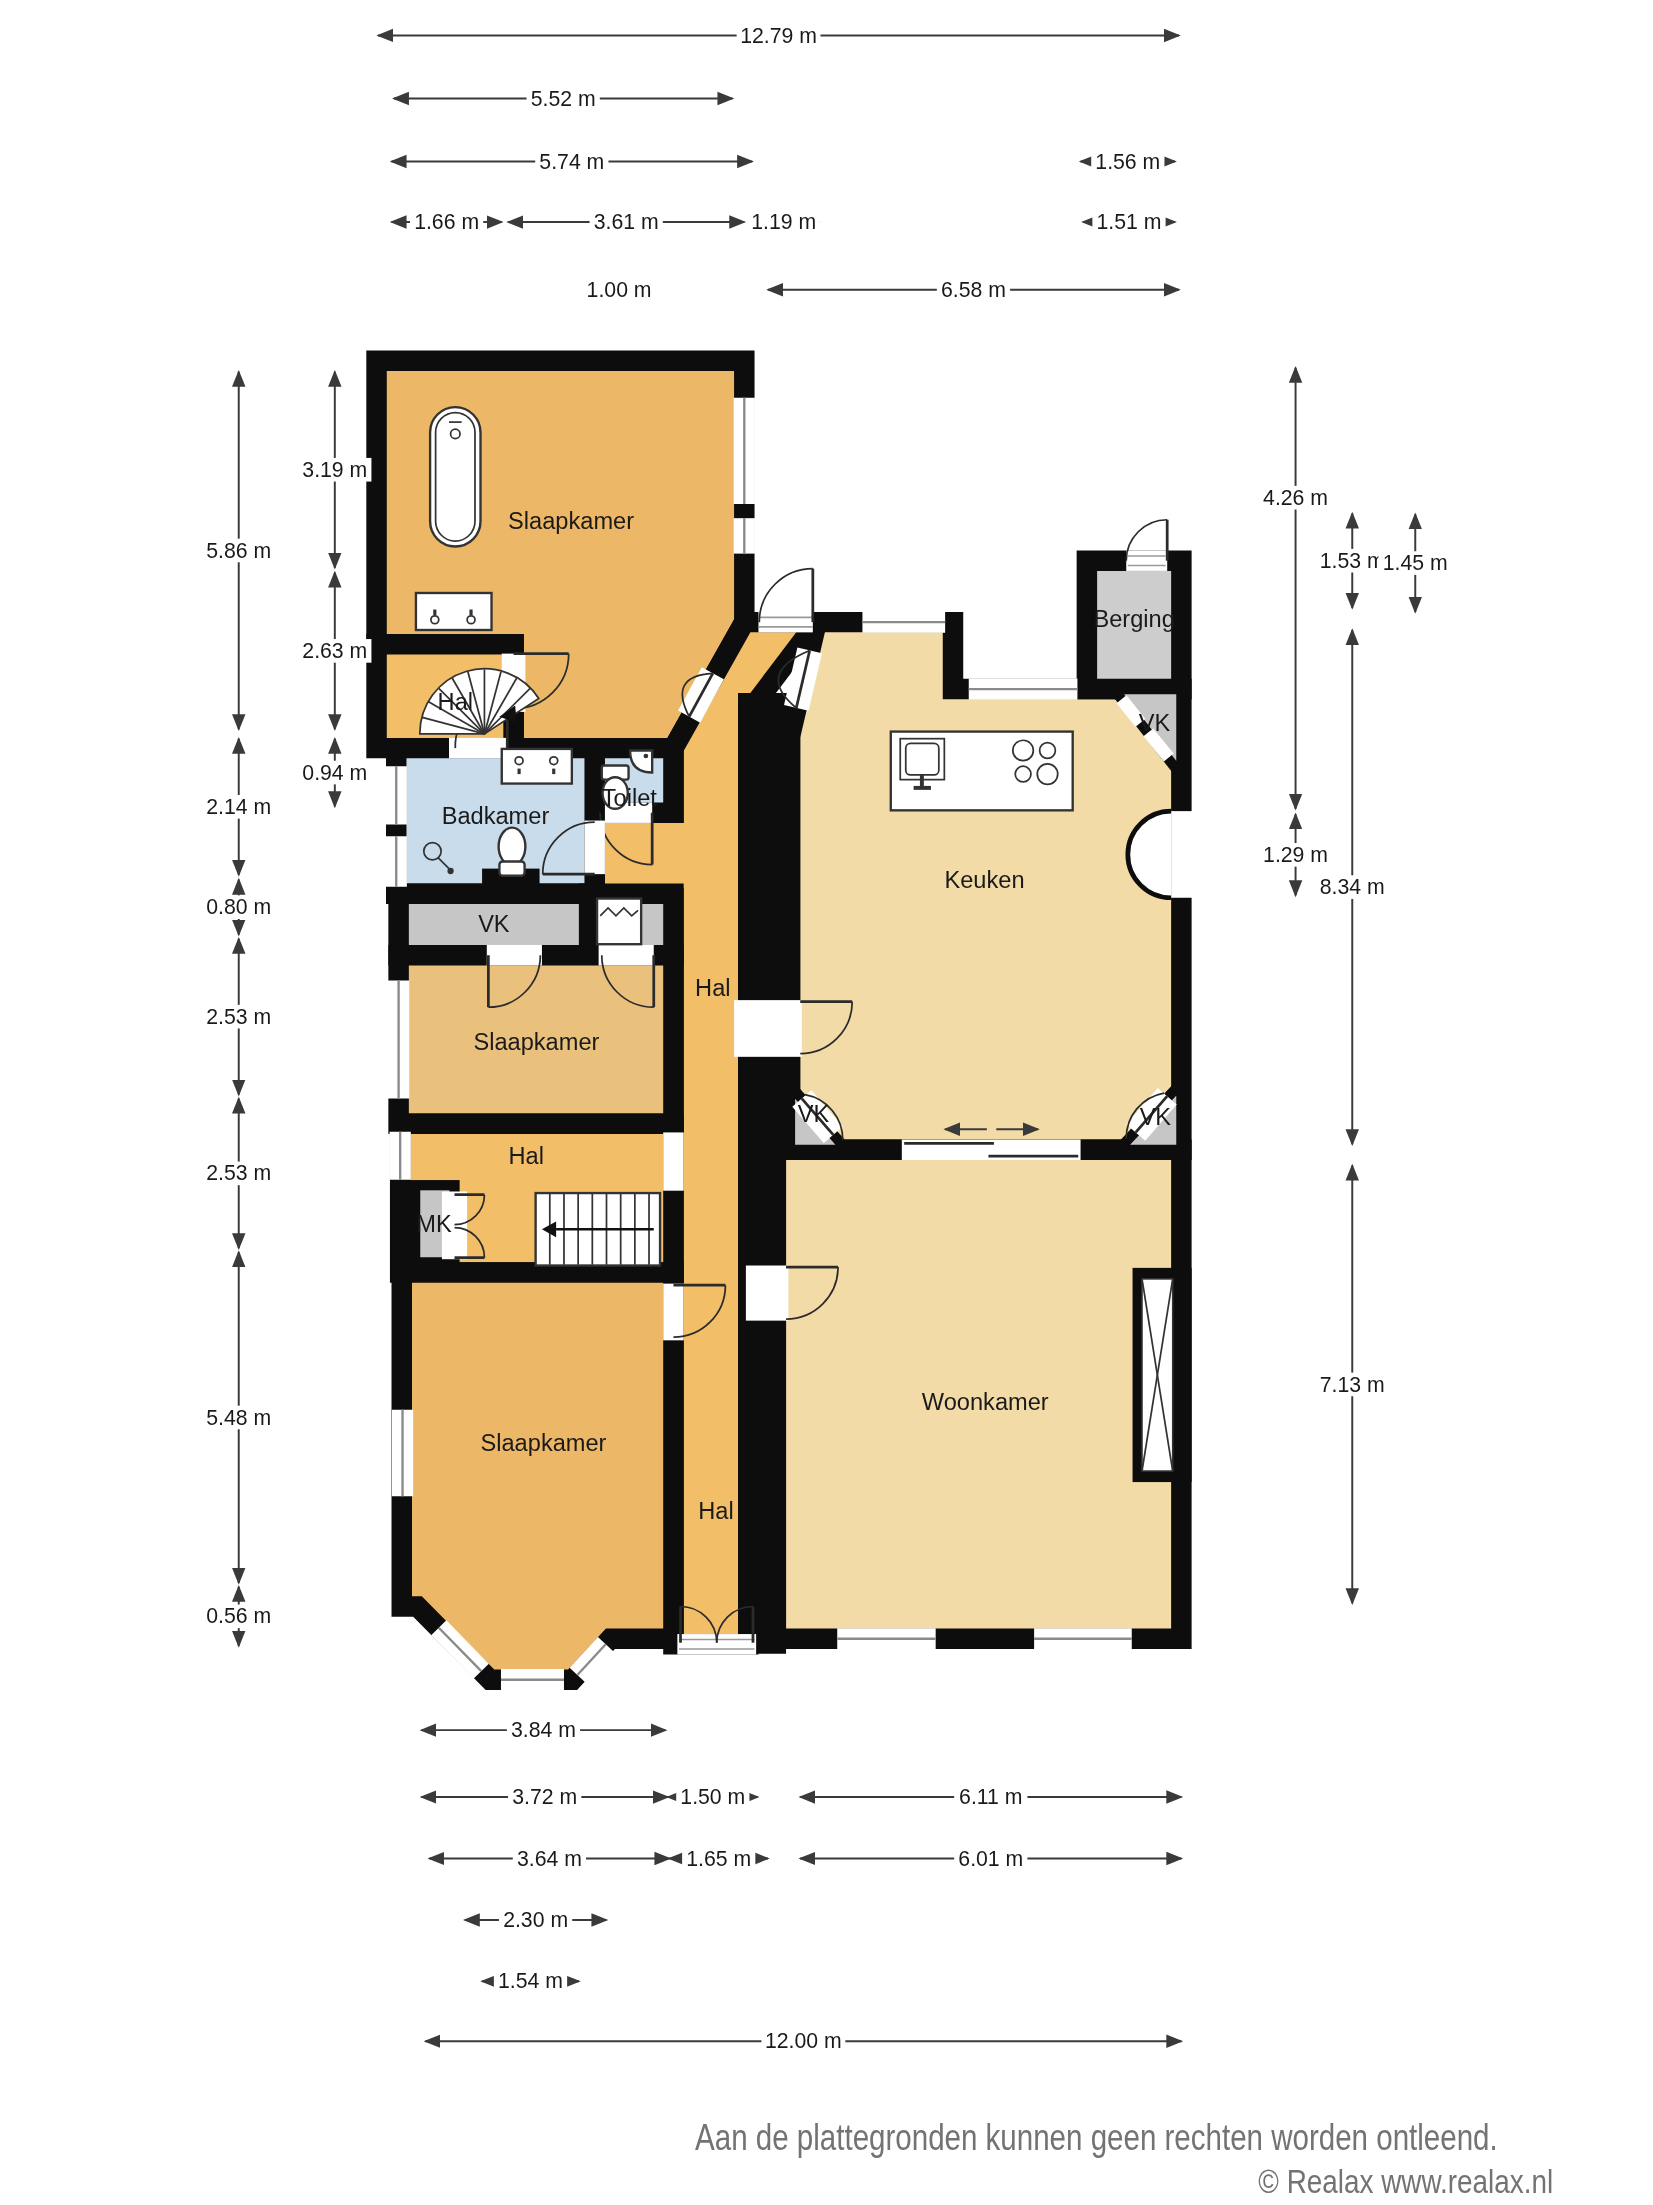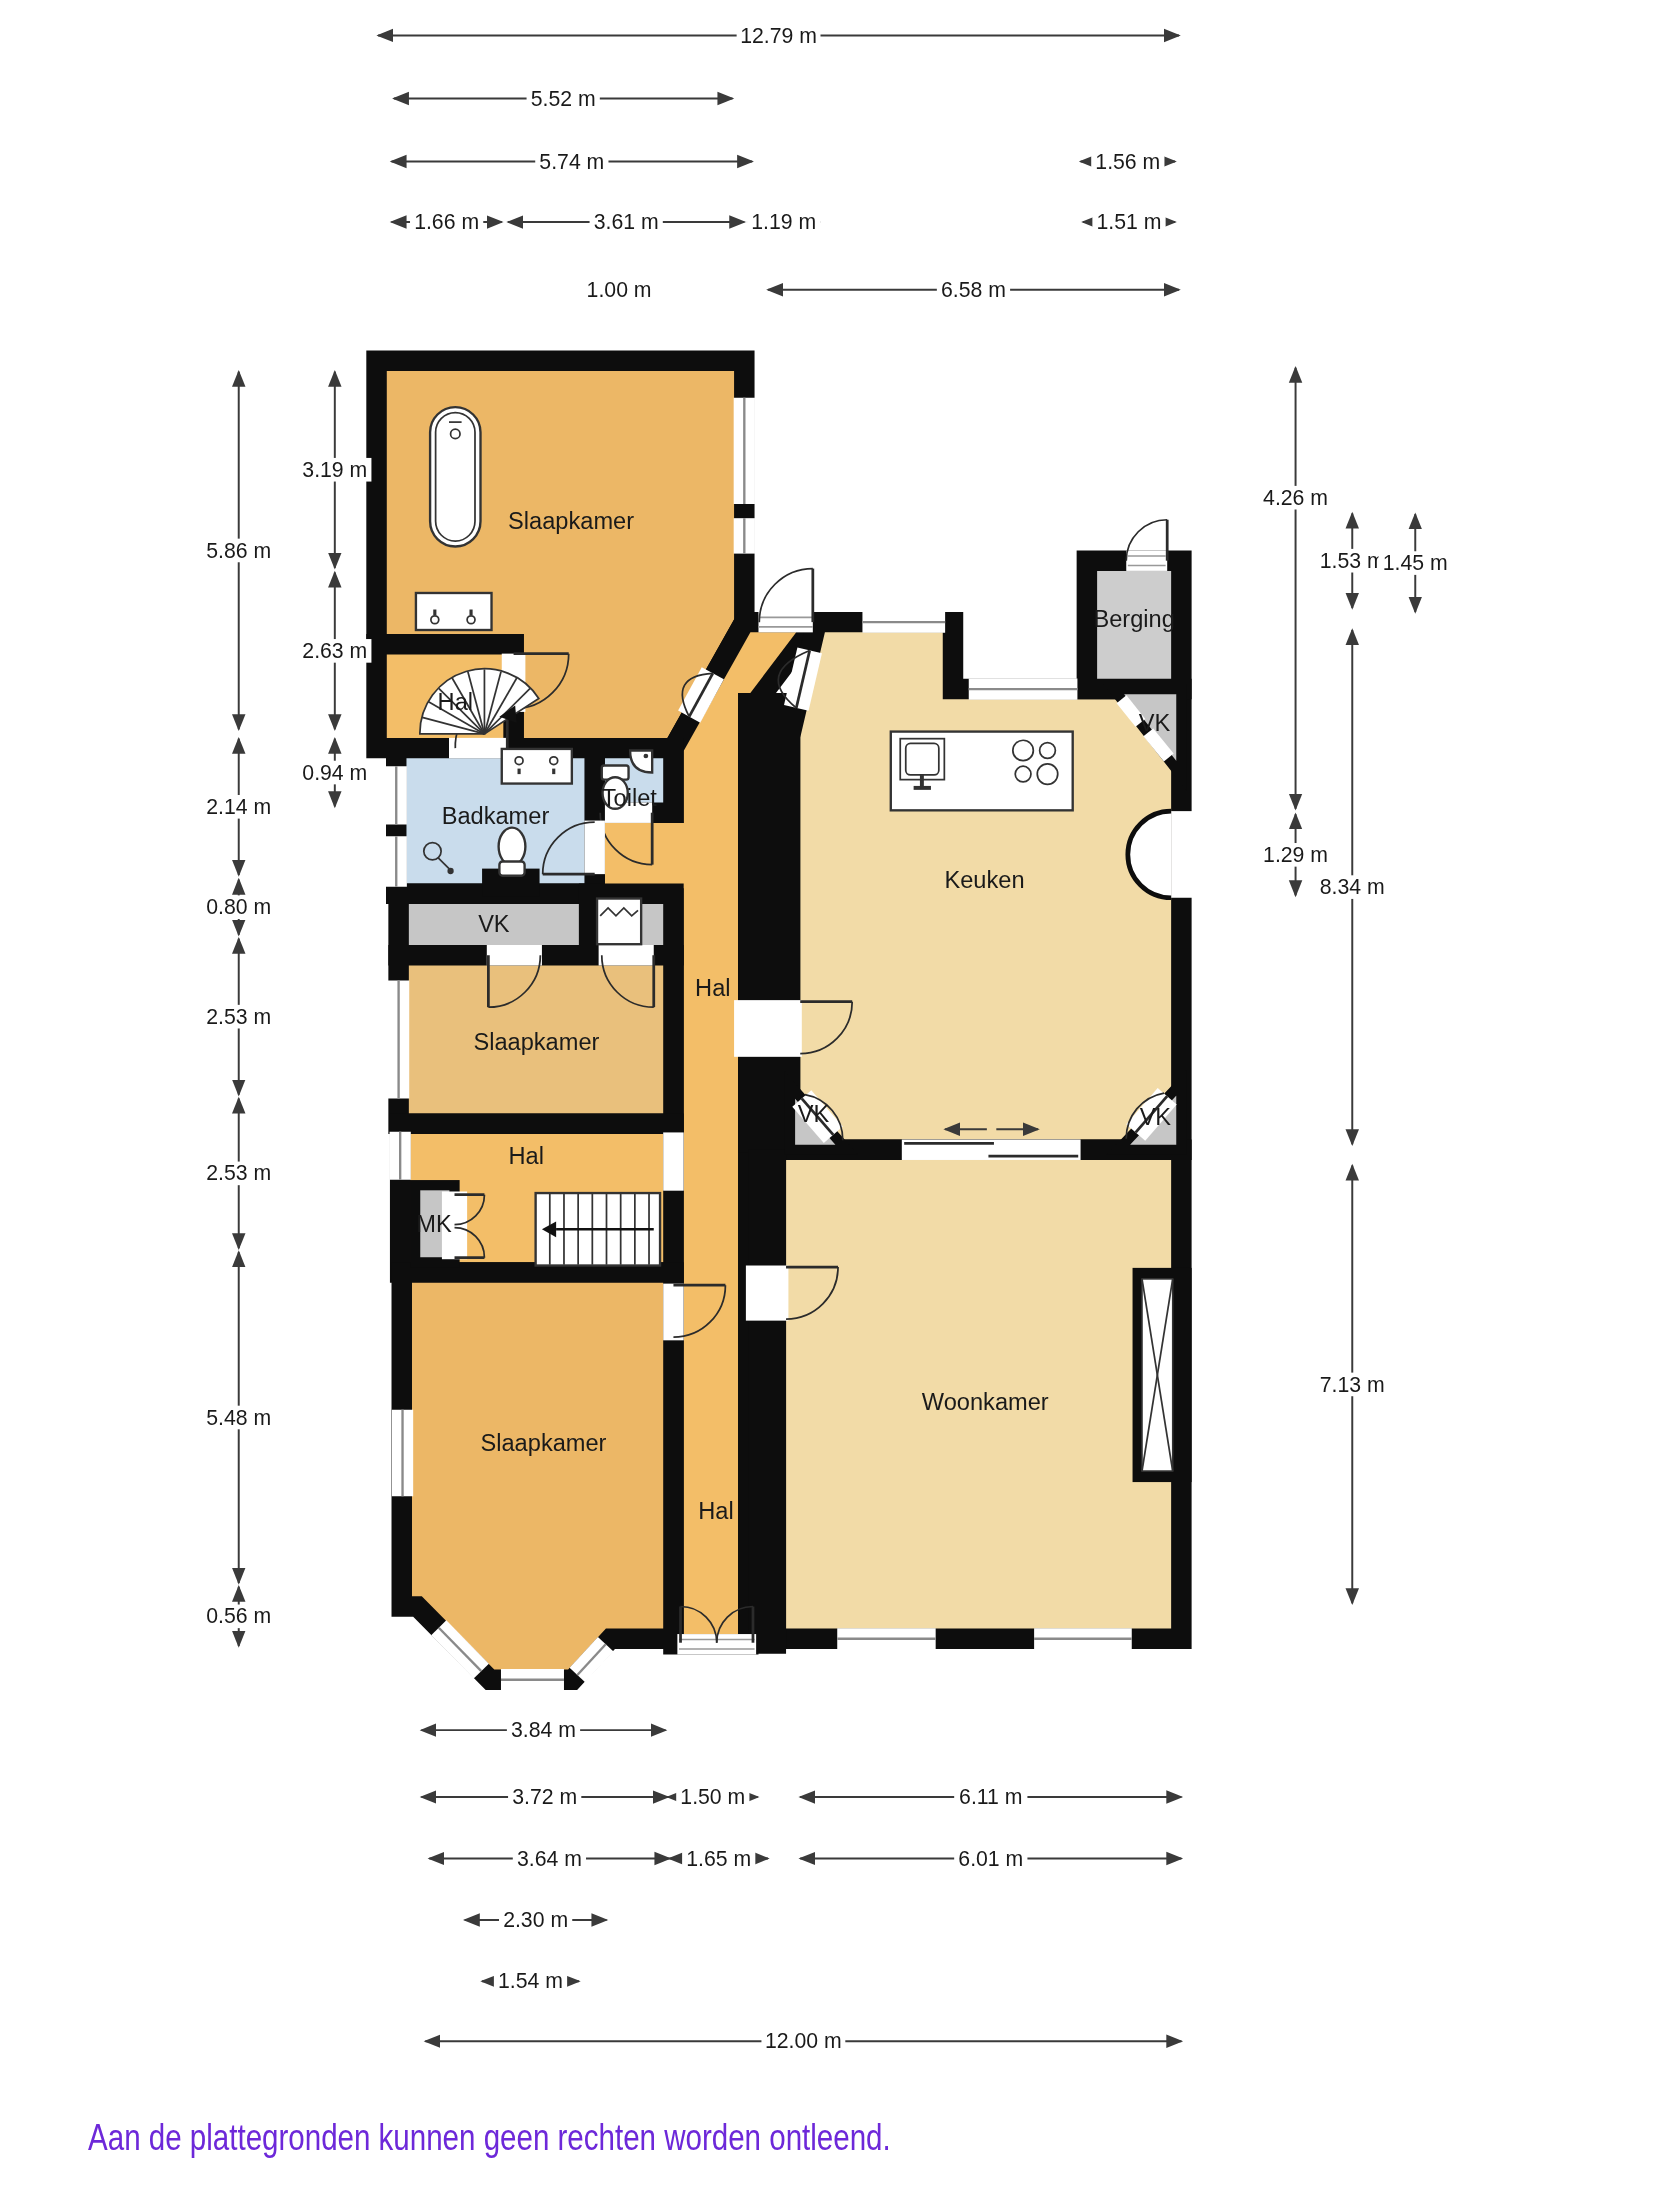--- a/index.html
+++ b/index.html
@@ -13,21 +13,21 @@
   .door-gap{fill:#ffffff;}
   .door-gap-line{stroke:#ffffff;stroke-width:32;stroke-linecap:butt;}
   .leaf{stroke:#2b2b2b;stroke-width:3.5;fill:none;}
   .arc{stroke:#2b2b2b;stroke-width:2.2;fill:none;}
   .fixture{fill:#ffffff;stroke:#333333;stroke-width:3;}
   .fixline{stroke:#333333;stroke-width:2.2;fill:none;}
   .room-label{font-size:30px;fill:#1a1a1a;text-anchor:middle;}
   .dim-label{font-size:27px;fill:#1a1a1a;text-anchor:middle;}
   .dimline{stroke:#3a3a3a;stroke-width:2.5;}
   .thresh{stroke:#999;stroke-width:2;}
-  #footer{position:absolute;left:0;top:2117px;width:1586px;text-align:left;color:#6d28d9;}
+  #footer{position:absolute;left:0;top:2117px;width:1586px;text-align:right;color:#737373;}
   #footer .l1{font-size:36px;}
   #footer .l2{font-size:34px;margin-top:3.2px;}
   #footer span{display:inline-block;transform:scaleX(0.82);}
 </style>
 </head>
 <body>
 
 <svg id="plan" width="1654" height="2205" viewBox="0 0 2100 2800" xmlns="http://www.w3.org/2000/svg">
   <defs>
     <marker id="arr" markerWidth="9" markerHeight="9" viewBox="0 0 10 10" refX="8.5" refY="5" orient="auto-start-reverse">
@@ -555,14 +555,15 @@
       <g>
         <line x1="1797" y1="653" x2="1797" y2="777" class="dimline" marker-start="url(#arr)" marker-end="url(#arr)"></line>
         <rect x="1750.5" y="700" width="93" height="30" fill="#fff"></rect>
         <text x="1797" y="724" class="dim-label">1.45 m</text>
       </g>
     </g>
 </svg>
 
 <div id="footer">
   <div class="l1"><span>Aan de plattegronden kunnen geen rechten worden ontleend.</span></div>
+  <div class="l2"><span>© Realax www.realax.nl</span></div>
 </div>
 
 
 </body></html>

